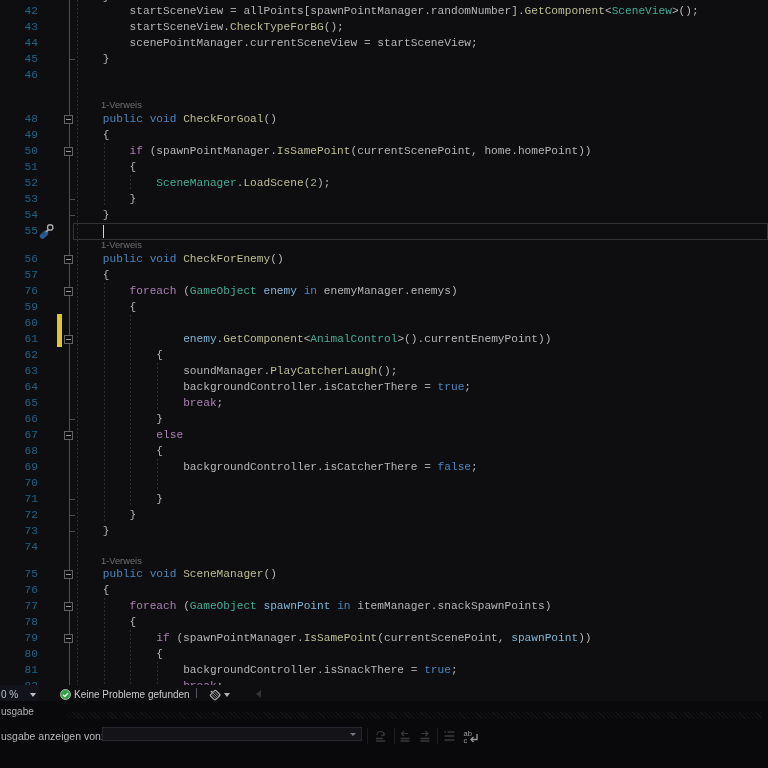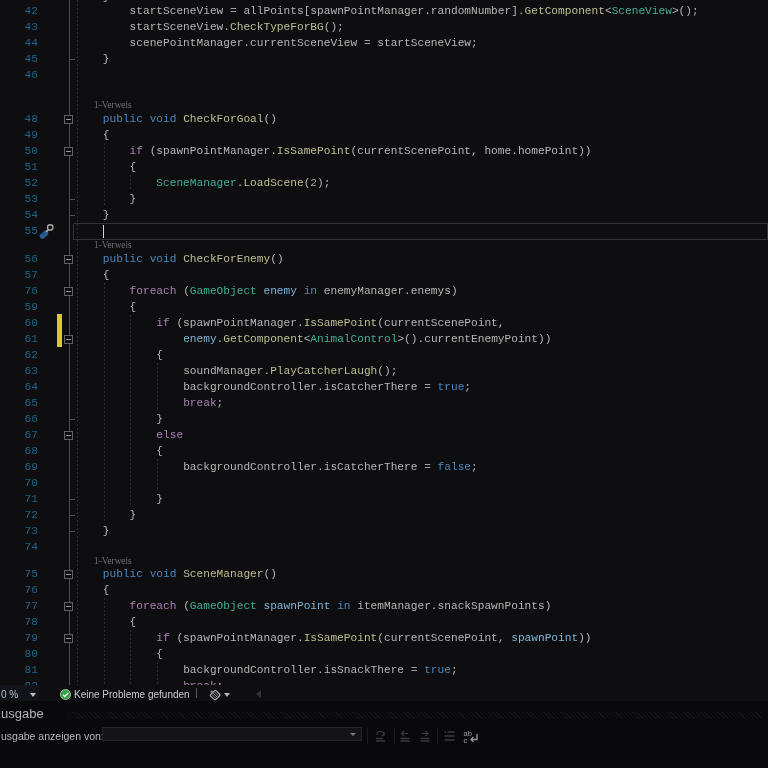--- a/index.html
+++ b/index.html
@@ -12,21 +12,21 @@
 .k{color:#4a86bd}
 .c{color:#ab7fb5}
 .t{color:#3fae97}
 .m{color:#bfbf94}
 .v{color:#7fb5d6}
 .p{color:#b5b5b5}
 .o{color:#a0a0a0}
 .n{color:#97ad8a}
 .cm{color:#3f8033}
 
-.cl{position:absolute;left:94px;height:12px;font-family:Liberation Serif, serif;font-size:9.3px;line-height:12px;color:#6f6f6f}
+.cl{position:absolute;left:101px;height:12px;font-family:Liberation Sans, sans-serif;font-size:9.3px;line-height:12px;color:#6f6f6f}
 .guide{position:absolute;width:1px;background-image:repeating-linear-gradient(to bottom,#2e2e2e 0 2px,transparent 2px 4px)}
 .box{position:absolute;left:64px;width:9px;height:9px;border:1px solid #616161;background:#0e0e10;z-index:3}
 .box:after{content:"";position:absolute;left:1px;top:3px;width:5px;height:1px;background:#9a9a9a}
 .tick{position:absolute;left:70px;width:5px;height:1px;background:#4e4e4e}
 </style></head><body>
 <div id="S">
 
 <div style="position:absolute;left:69px;top:0;width:1px;height:685px;background:#4e4e4e"></div>
 <div class="guide" style="left:77.0px;top:0px;height:685px"></div>
 <div class="guide" style="left:103.7px;top:143px;height:64px"></div>
@@ -52,21 +52,21 @@
 <div class="row" style="top:143px"><span class="num">50</span><span class="code">        <i class="c">if</i><i class="p"> (spawnPointManager.</i><i class="m">IsSamePoint</i><i class="p">(currentScenePoint, home.homePoint))</i></span></div>
 <div class="row" style="top:159px"><span class="num">51</span><span class="code">        <i class="p">{</i></span></div>
 <div class="row" style="top:175px"><span class="num">52</span><span class="code">            <i class="t">SceneManager</i><i class="p">.</i><i class="m">LoadScene</i><i class="p">(</i><i class="n">2</i><i class="p">);</i></span></div>
 <div class="row" style="top:191px"><span class="num">53</span><span class="code">        <i class="p">}</i></span></div>
 <div class="row" style="top:207px"><span class="num">54</span><span class="code">    <i class="p">}</i></span></div>
 <div class="row" style="top:223px"><span class="num">55</span></div>
 <div class="row" style="top:251px"><span class="num">56</span><span class="code">    <i class="k">public</i><i class="p"> </i><i class="k">void</i><i class="p"> </i><i class="m">CheckForEnemy</i><i class="p">()</i></span></div>
 <div class="row" style="top:267px"><span class="num">57</span><span class="code">    <i class="p">{</i></span></div>
 <div class="row" style="top:283px"><span class="num">76</span><span class="code">        <i class="c">foreach</i><i class="p"> (</i><i class="t">GameObject</i><i class="p"> </i><i class="v">enemy</i><i class="p"> </i><i class="k">in</i><i class="p"> enemyManager.enemys)</i></span></div>
 <div class="row" style="top:299px"><span class="num">59</span><span class="code">        <i class="p">{</i></span></div>
-<div class="row" style="top:315px"><span class="num">60</span><span class="code">            <i class="c">if</i><i class="p"> (spawnPointManager.</i><i class="m">IsSamePoint</i><i class="p">(currentScenePoint,</i></span></div>
+<div class="row" style="top:315px"><span class="num">60</span></div>
 <div class="row" style="top:331px"><span class="num">61</span><span class="code">                <i class="v">enemy</i><i class="p">.</i><i class="m">GetComponent</i><i class="p">&lt;</i><i class="t">AnimalControl</i><i class="p">&gt;().currentEnemyPoint))</i></span></div>
 <div class="row" style="top:347px"><span class="num">62</span><span class="code">            <i class="p">{</i></span></div>
 <div class="row" style="top:363px"><span class="num">63</span><span class="code">                <i class="p">soundManager.</i><i class="m">PlayCatcherLaugh</i><i class="p">();</i></span></div>
 <div class="row" style="top:379px"><span class="num">64</span><span class="code">                <i class="p">backgroundController.isCatcherThere </i><i class="o">=</i><i class="p"> </i><i class="k">true</i><i class="p">;</i></span></div>
 <div class="row" style="top:395px"><span class="num">65</span><span class="code">                <i class="c">break</i><i class="p">;</i></span></div>
 <div class="row" style="top:411px"><span class="num">66</span><span class="code">            <i class="p">}</i></span></div>
 <div class="row" style="top:427px"><span class="num">67</span><span class="code">            <i class="c">else</i></span></div>
 <div class="row" style="top:443px"><span class="num">68</span><span class="code">            <i class="p">{</i></span></div>
 <div class="row" style="top:459px"><span class="num">69</span><span class="code">                <i class="p">backgroundController.isCatcherThere </i><i class="o">=</i><i class="p"> </i><i class="k">false</i><i class="p">;</i></span></div>
 <div class="row" style="top:475px"><span class="num">70</span></div>
@@ -121,21 +121,21 @@
 <g transform="rotate(-45 6 7)">
 <rect x="2.2" y="3.6" width="7.6" height="7.2" rx="1" fill="none" stroke="#ababab" stroke-width="1.2"></rect>
 <path d="M4.2 3.8v6.8M6 3.8v6.8M7.8 3.8v6.8" stroke="#8a8a8a" stroke-width="0.9"></path>
 <path d="M6 1.2v2.2" stroke="#ababab" stroke-width="1.4"></path>
 </g>
       </svg>
 <div style="position:absolute;left:223.5px;top:8px;width:0;height:0;border-left:3.2px solid transparent;border-right:3.2px solid transparent;border-top:4px solid #b5b5b5"></div>
 <div style="position:absolute;left:256px;top:4.5px;width:0;height:0;border-top:4.5px solid transparent;border-bottom:4.5px solid transparent;border-right:5px solid #333338"></div>
 </div>
 <div style="position:absolute;left:0;top:701px;width:768px;height:67px;background:#09090b;z-index:6;font-family:'Liberation Sans',sans-serif">
-<div style="position:absolute;left:1px;top:5px;font-size:13px;color:#b2b2b2">usgabe</div>
+<div style="position:absolute;left:1px;top:5px;font-size:10px;color:#b2b2b2">usgabe</div>
 <div style="position:absolute;left:66px;top:11px;width:696px;height:7px;background-image:repeating-linear-gradient(45deg,#131315 0 1px,transparent 1px 3px)"></div>
 <div style="position:absolute;left:1px;top:28.5px;font-size:10.5px;color:#b8b8b8">usgabe anzeigen von:</div>
 <div style="position:absolute;left:102px;top:26px;width:260px;height:14px;background:#131318;border:1px solid #26262e"></div>
 <div style="position:absolute;left:350px;top:31.5px;width:0;height:0;border-left:3.2px solid transparent;border-right:3.2px solid transparent;border-top:3.8px solid #7a7a80"></div>
 <div style="position:absolute;left:367px;top:27px;width:1px;height:16px;background:#1d1d20"></div>
 <div style="position:absolute;left:394px;top:27px;width:1px;height:16px;background:#1d1d20"></div>
 <div style="position:absolute;left:437px;top:27px;width:1px;height:16px;background:#1d1d20"></div>
 <svg style="position:absolute;left:373px;top:28px" width="15" height="15" viewBox="0 0 15 15">
 <path d="M4 6c0-2 1.5-3.5 3.5-3.5S11 4 11 6" stroke="#37373a" stroke-width="1.2" fill="none"></path>
 <path d="M11 3.5v2.8h-2.8" stroke="#37373a" stroke-width="1.2" fill="none"></path>

